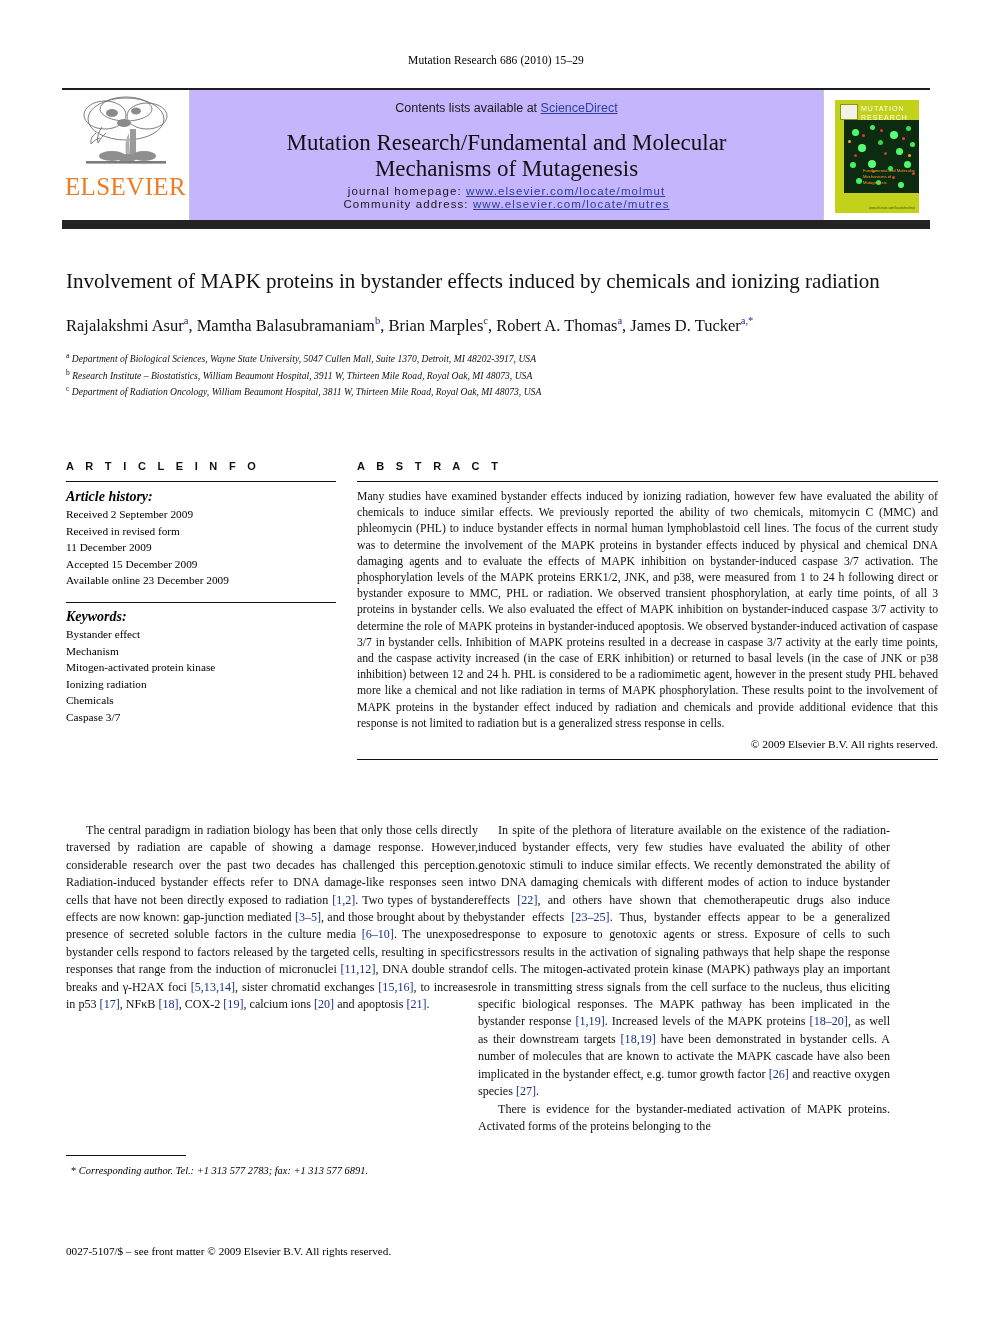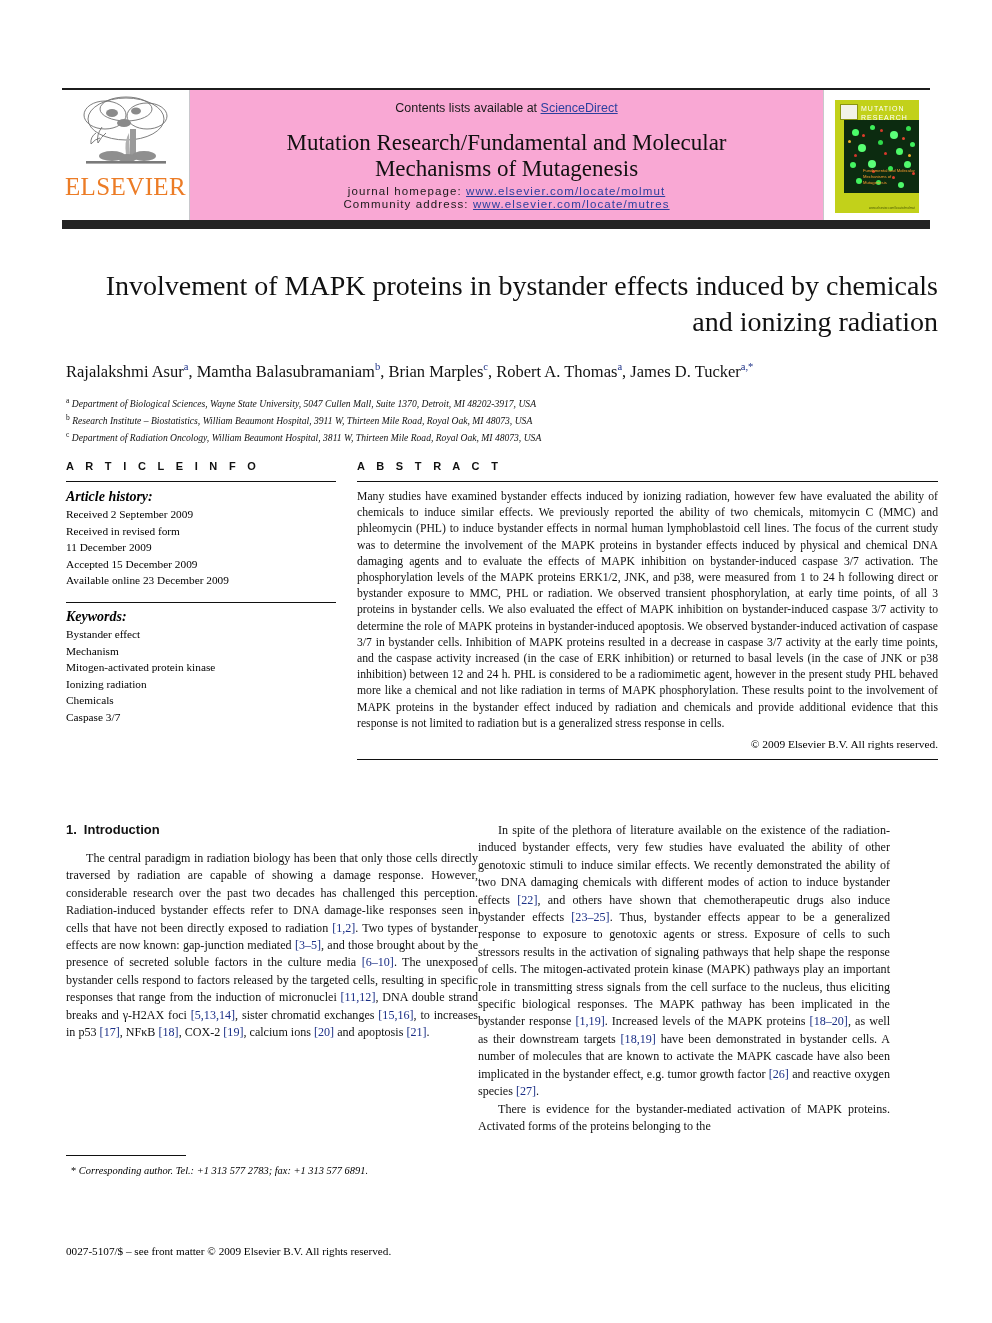--- a/index.html
+++ b/index.html
@@ -60,21 +60,21 @@
     font-family: "Liberation Serif", serif;
     font-size: 25px;
     color: #ec7c26;
     letter-spacing: 0.4px;
     line-height: 1;
     margin-top: -1px;
   }
 
   .masthead-center {
     flex: 1 1 auto;
-    background: #f9a8d4;
+    background: #c4b5fd;
     border-left: 1px solid #c8c8cc;
     border-right: 1px solid #c8c8cc;
     text-align: center;
     padding-top: 11px;
     box-sizing: border-box;
   }
   .contents-line {
     font-family: "Liberation Sans", sans-serif;
     font-size: 12.5px;
     color: #1a1a1a;
@@ -174,26 +174,25 @@
 
   
   .title-block {
     position: absolute;
     top: 268px;
     left: 66px;
     width: 872px;
   }
   .art-title {
     font-family: "Liberation Serif", serif;
-    font-size: 28px;
+    font-size: 21px;
     line-height: 1.3;
     color: #111;
     margin: 0;
     font-weight: normal;
-    text-align: right;
   }
   .authors {
     font-family: "Liberation Serif", serif;
     font-size: 16.5px;
     margin-top: 20px;
     color: #111;
   }
   .authors sup { font-size: 10.5px; color: #1b2f86; }
   .affils {
     margin-top: 14px;
@@ -322,20 +321,21 @@
     font-size: 11.2px;
     line-height: 1.5;
   }
   .doi-link { color: #1b2f86; }
 </style>
 </head>
 <body>
 
 <div class="page">
 
+  <div class="running-head">Mutation Research 686 (2010) 15–29</div>
 
   <div class="masthead">
 
     <div class="elsevier-logo">
       <svg class="tree-svg" width="108" height="82" viewBox="0 0 108 82">
         <g fill="none" stroke="#6f6f6f" stroke-width="0.9">
           <ellipse cx="54" cy="26" rx="38" ry="21"></ellipse>
           <ellipse cx="33" cy="22" rx="21" ry="14"></ellipse>
           <ellipse cx="75" cy="23" rx="20" ry="13"></ellipse>
           <ellipse cx="54" cy="16" rx="26" ry="12"></ellipse>
@@ -458,23 +458,20 @@
       <div class="sec-head">A B S T R A C T</div>
       <hr class="hr-thin">
       <div class="abs-body">Many studies have examined bystander effects induced by ionizing radiation, however few have evaluated the ability of chemicals to induce similar effects. We previously reported the ability of two chemicals, mitomycin C (MMC) and phleomycin (PHL) to induce bystander effects in normal human lymphoblastoid cell lines. The focus of the current study was to determine the involvement of the MAPK proteins in bystander effects induced by physical and chemical DNA damaging agents and to evaluate the effects of MAPK inhibition on bystander-induced caspase 3/7 activation. The phosphorylation levels of the MAPK proteins ERK1/2, JNK, and p38, were measured from 1 to 24 h following direct or bystander exposure to MMC, PHL or radiation. We observed transient phosphorylation, at early time points, of all 3 proteins in bystander cells. We also evaluated the effect of MAPK inhibition on bystander-induced caspase 3/7 activity to determine the role of MAPK proteins in bystander-induced apoptosis. We observed bystander-induced activation of caspase 3/7 in bystander cells. Inhibition of MAPK proteins resulted in a decrease in caspase 3/7 activity at the early time points, and the caspase activity increased (in the case of ERK inhibition) or returned to basal levels (in the case of JNK or p38 inhibition) between 12 and 24 h. PHL is considered to be a radiomimetic agent, however in the present study PHL behaved more like a chemical and not like radiation in terms of MAPK phosphorylation. These results point to the involvement of MAPK proteins in the bystander effect induced by radiation and chemicals and provide additional evidence that this response is not limited to radiation but is a generalized stress response in cells.</div>
       <div class="copyright">© 2009 Elsevier B.V. All rights reserved.</div>
       <hr class="abs-rule-bottom">
     </div>
   </div>
 
   <div class="body-cols">
     <div class="bcol left">
-      <div class="h2">
-        <span class="num">1.</span><span>Introduction</span>
-      </div>
       <p class="para">The central paradigm in radiation biology has been that only those cells directly traversed by radiation are capable of showing a damage response. However, considerable research over the past two decades has challenged this perception. Radiation-induced bystander effects refer to DNA damage-like responses seen in cells that have not been directly exposed to radiation <span class="ref">[1,2]</span>. Two types of bystander effects are now known: gap-junction mediated <span class="ref">[3–5]</span>, and those brought about by the presence of secreted soluble factors in the culture media <span class="ref">[6–10]</span>. The unexposed bystander cells respond to factors released by the targeted cells, resulting in specific responses that range from the induction of micronuclei <span class="ref">[11,12]</span>, DNA double strand breaks and γ-H2AX foci <span class="ref">[5,13,14]</span>, sister chromatid exchanges <span class="ref">[15,16]</span>, to increases in p53 <span class="ref">[17]</span>, NFκB <span class="ref">[18]</span>, COX-2 <span class="ref">[19]</span>, calcium ions <span class="ref">[20]</span> and apoptosis <span class="ref">[21]</span>.</p>
     </div>
     <div class="bcol right">
       <p class="para">In spite of the plethora of literature available on the existence of the radiation-induced bystander effects, very few studies have evaluated the ability of other genotoxic stimuli to induce similar effects. We recently demonstrated the ability of two DNA damaging chemicals with different modes of action to induce bystander effects <span class="ref">[22]</span>, and others have shown that chemotherapeutic drugs also induce bystander effects <span class="ref">[23–25]</span>. Thus, bystander effects appear to be a generalized response to exposure to genotoxic agents or stress. Exposure of cells to such stressors results in the activation of signaling pathways that help shape the response of cells. The mitogen-activated protein kinase (MAPK) pathways play an important role in transmitting stress signals from the cell surface to the nucleus, thus eliciting specific biological responses. The MAPK pathway has been implicated in the bystander response <span class="ref">[1,19]</span>. Increased levels of the MAPK proteins <span class="ref">[18–20]</span>, as well as their downstream targets <span class="ref">[18,19]</span> have been demonstrated in bystander cells. A number of molecules that are known to activate the MAPK cascade have also been implicated in the bystander effect, e.g. tumor growth factor <span class="ref">[26]</span> and reactive oxygen species <span class="ref">[27]</span>.</p>
       <p class="para">There is evidence for the bystander-mediated activation of MAPK proteins. Activated forms of the proteins belonging to the</p>
     </div>
   </div>
 
   <div class="foot">
     <hr class="foot-rule">

